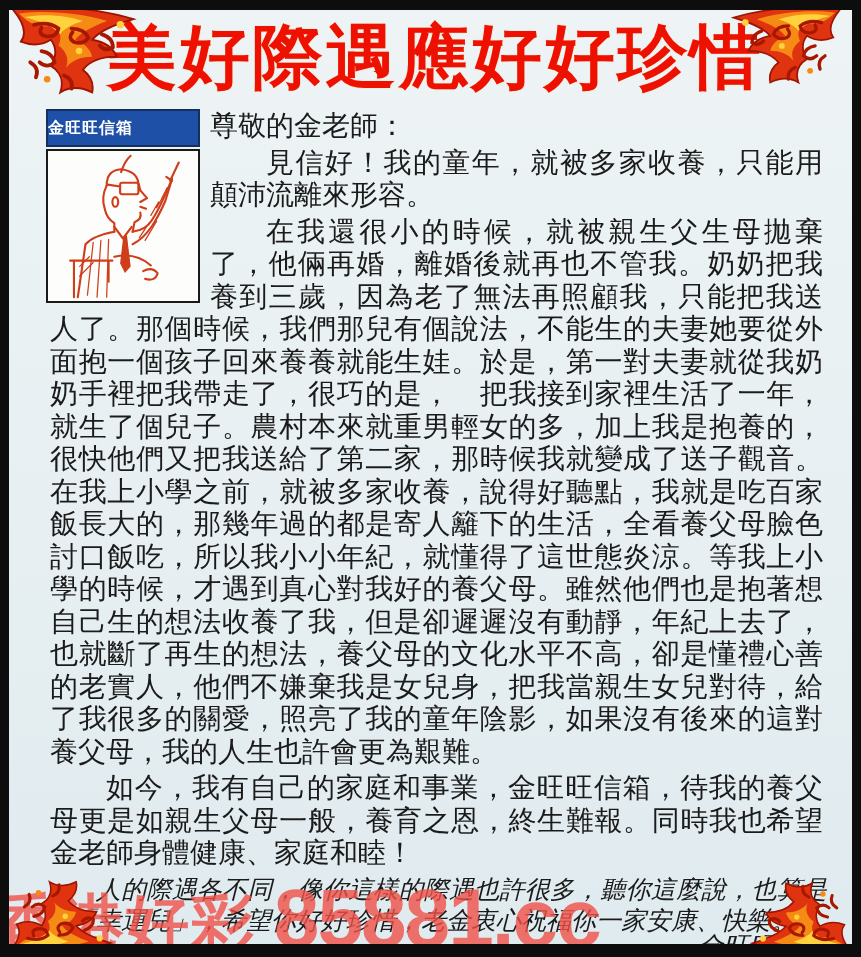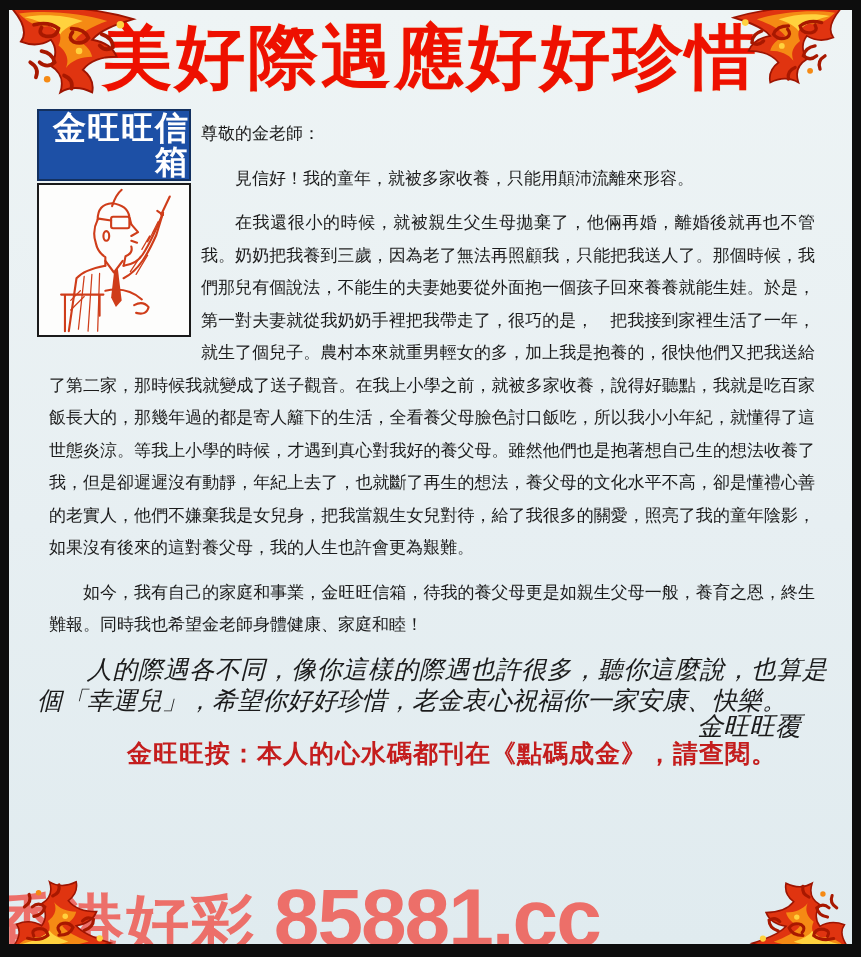--- a/index.html
+++ b/index.html
@@ -7,20 +7,21 @@
     position:relative;
     width:861px; height:957px;
     box-sizing:border-box;
     border:9px solid #0d0d0d;
     border-top-width:10px;
     border-bottom-width:13px;
     background:linear-gradient(180deg,#eef4f5 0%,#e7eff2 55%,#e0ebef 100%);
     overflow:hidden;
     font-family:"Liberation Serif","DejaVu Serif",serif;
     color:#1b1b1b;
+    padding-left:9px;
   }
   
   .orn { position:absolute; z-index:6; pointer-events:none; }
   .orn-tl { left:-2px; top:-4px; width:146px; height:122px; }
   .orn-tr { right:-2px; top:-4px; width:146px; height:108px; transform:scaleX(-1); }
   .orn-bl { left:-3px; bottom:-10px; width:120px; height:102px; transform:scaleY(-1); }
   .orn-br { right:-3px; bottom:-10px; width:118px; height:100px; transform:scale(-1,-1); }
   
   .title {
     margin:2px 0 0 0;
@@ -34,33 +35,33 @@
   }
   
   .content { position:relative; z-index:1; padding:2px 25px 0 28px; }
   .mailbox { float:left; width:154px; margin:3px 10px 6px 0; }
   .mailbox-header {
     background:#1d50a6;
     border:2px solid #13305f;
     color:#fff;
     font-family:"Liberation Sans","DejaVu Sans",sans-serif;
     font-weight:900;
-    font-size:33px; line-height:34px;
-    text-align:right;
+    font-size:16px; line-height:34px;
+    text-align:left;
     letter-spacing:1px;
   }
   .portrait {
     margin-top:2px;
     border:2px solid #1a1a1a;
     background:#fdfdfc;
     height:150px;
     overflow:hidden;
   }
   .portrait svg { width:100%; height:100%; display:block; }
-  p.letter-line { margin:12px; font-size:17px; line-height:32.5px; text-align:justify; }
+  p.letter-line { margin:4px; font-size:28px; line-height:32.5px; text-align:justify; }
   p.indent { text-indent:2em; }
   .sig-row { position:relative; height:36px; }
   .redact {
     position:absolute; left:315px; top:-24px;
     width:292px; height:30px;
     background:#fff;
     box-shadow:0 0 9px 5px rgba(255,255,255,.95);
     transform:rotate(-.6deg);
   }
   .letter-sig { position:absolute; right:14px; top:0; font-size:26px; }

